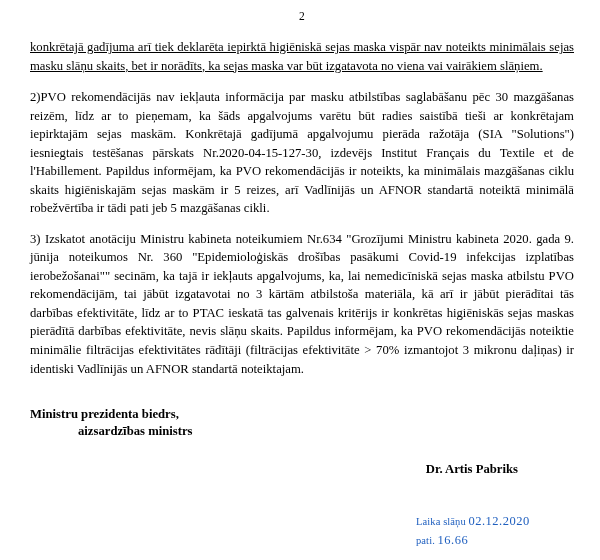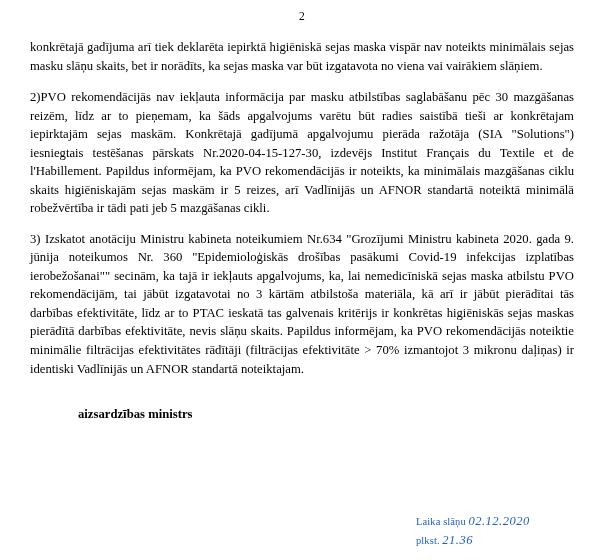--- a/index.html
+++ b/index.html
@@ -31,20 +31,21 @@
   p.body-par {
     font-size: 12.7px;
     line-height: 1.46;
     text-align: justify;
     margin: 0 0 12px 0;
     text-indent: 0;
     hyphens: none;
   }
   p.body-par.first {
     margin-bottom: 13px;
+    text-decoration: underline;
   }
   .it { }
 
   .signature-block {
     margin-top: 28px;
     font-size: 12.7px;
     font-weight: bold;
     line-height: 1.35;
   }
   .signature-block .line2 {
@@ -65,49 +66,50 @@
     font-size: 10.5px;
     color: #1f5fbf;
     font-family: "Liberation Serif", serif;
     line-height: 1.5;
   }
   .timestamp .row {
     white-space: nowrap;
   }
   .handwrite {
     font-family: "Liberation Serif", serif;
-    font-style: italic;
     font-size: 12.5px;
     color: #1f5fbf;
     letter-spacing: 0.5px;
   }
   .ts-label { letter-spacing: 0.1px; }
 </style>
 </head>
 <body>
 
 <div class="page">
 
   <div class="page-number">2</div>
 
   <p class="body-par first">konkrētajā gadījuma arī tiek deklarēta iepirktā higiēniskā sejas maska vispār nav noteikts minimālais sejas masku slāņu skaits, bet ir norādīts, ka sejas maska var būt izgatavota no viena vai vairākiem slāņiem.</p>
 
   <p class="body-par">2)PVO rekomendācijās nav iekļauta informācija par masku atbilstības saglabāšanu pēc 30 mazgāšanas reizēm, līdz ar to pieņemam, ka šāds apgalvojums varētu būt radies saistībā tieši ar konkrētajam iepirktajām sejas maskām. Konkrētajā gadījumā apgalvojumu pierāda ražotāja (SIA "Solutions") iesniegtais testēšanas pārskats Nr.2020-04-15-127-30, izdevējs Institut Français du Textile et de l'Habillement. Papildus informējam, ka PVO rekomendācijās ir noteikts, ka minimālais mazgāšanas ciklu skaits higiēniskajām sejas maskām ir 5 reizes, arī <span class="it">Vadlīnijās</span> un <span class="it">AFNOR standartā</span> noteiktā minimālā robežvērtība ir tādi pati jeb 5 mazgāšanas cikli.</p>
 
   <p class="body-par">3) Izskatot anotāciju Ministru kabineta noteikumiem Nr.634 "<span class="it">Grozījumi Ministru kabineta 2020. gada 9. jūnija noteikumos Nr. 360 "Epidemioloģiskās drošības pasākumi Covid-19 infekcijas izplatības ierobežošanai"</span>" secinām, ka tajā ir iekļauts apgalvojums, ka, lai nemedicīniskā sejas maska atbilstu PVO rekomendācijām, tai jābūt izgatavotai no 3 kārtām atbilstoša materiāla, kā arī ir jābūt pierādītai tās darbības efektivitāte, līdz ar to PTAC ieskatā tas galvenais kritērijs ir konkrētas higiēniskās sejas maskas pierādītā darbības efektivitāte, nevis slāņu skaits. Papildus informējam, ka PVO rekomendācijās noteiktie minimālie filtrācijas efektivitātes rādītāji (filtrācijas efektivitāte &gt; 70% izmantojot 3 mikronu daļiņas) ir identiski <span class="it">Vadlīnijās</span> un <span class="it">AFNOR standartā</span> noteiktajam.</p>
 
   <div class="signature-block">
+    <span class="line1">Ministru prezidenta biedrs,</span>
     <span class="line2">aizsardzības ministrs</span>
   </div>
 
+  <div class="signer-name">Dr. Artis Pabriks</div>
 
   <div class="timestamp">
     <div class="row">
       <span class="ts-label">Laika slāņu</span>
       <span class="handwrite">02.12.2020</span>
     </div>
     <div class="row">
-      <span class="ts-label">plkst.</span>
-      <span class="handwrite">21.36</span>
+      <span class="ts-label">pati.</span>
+      <span class="handwrite">16.66</span>
     </div>
   </div>
 
 </div>
 
 </body></html>

